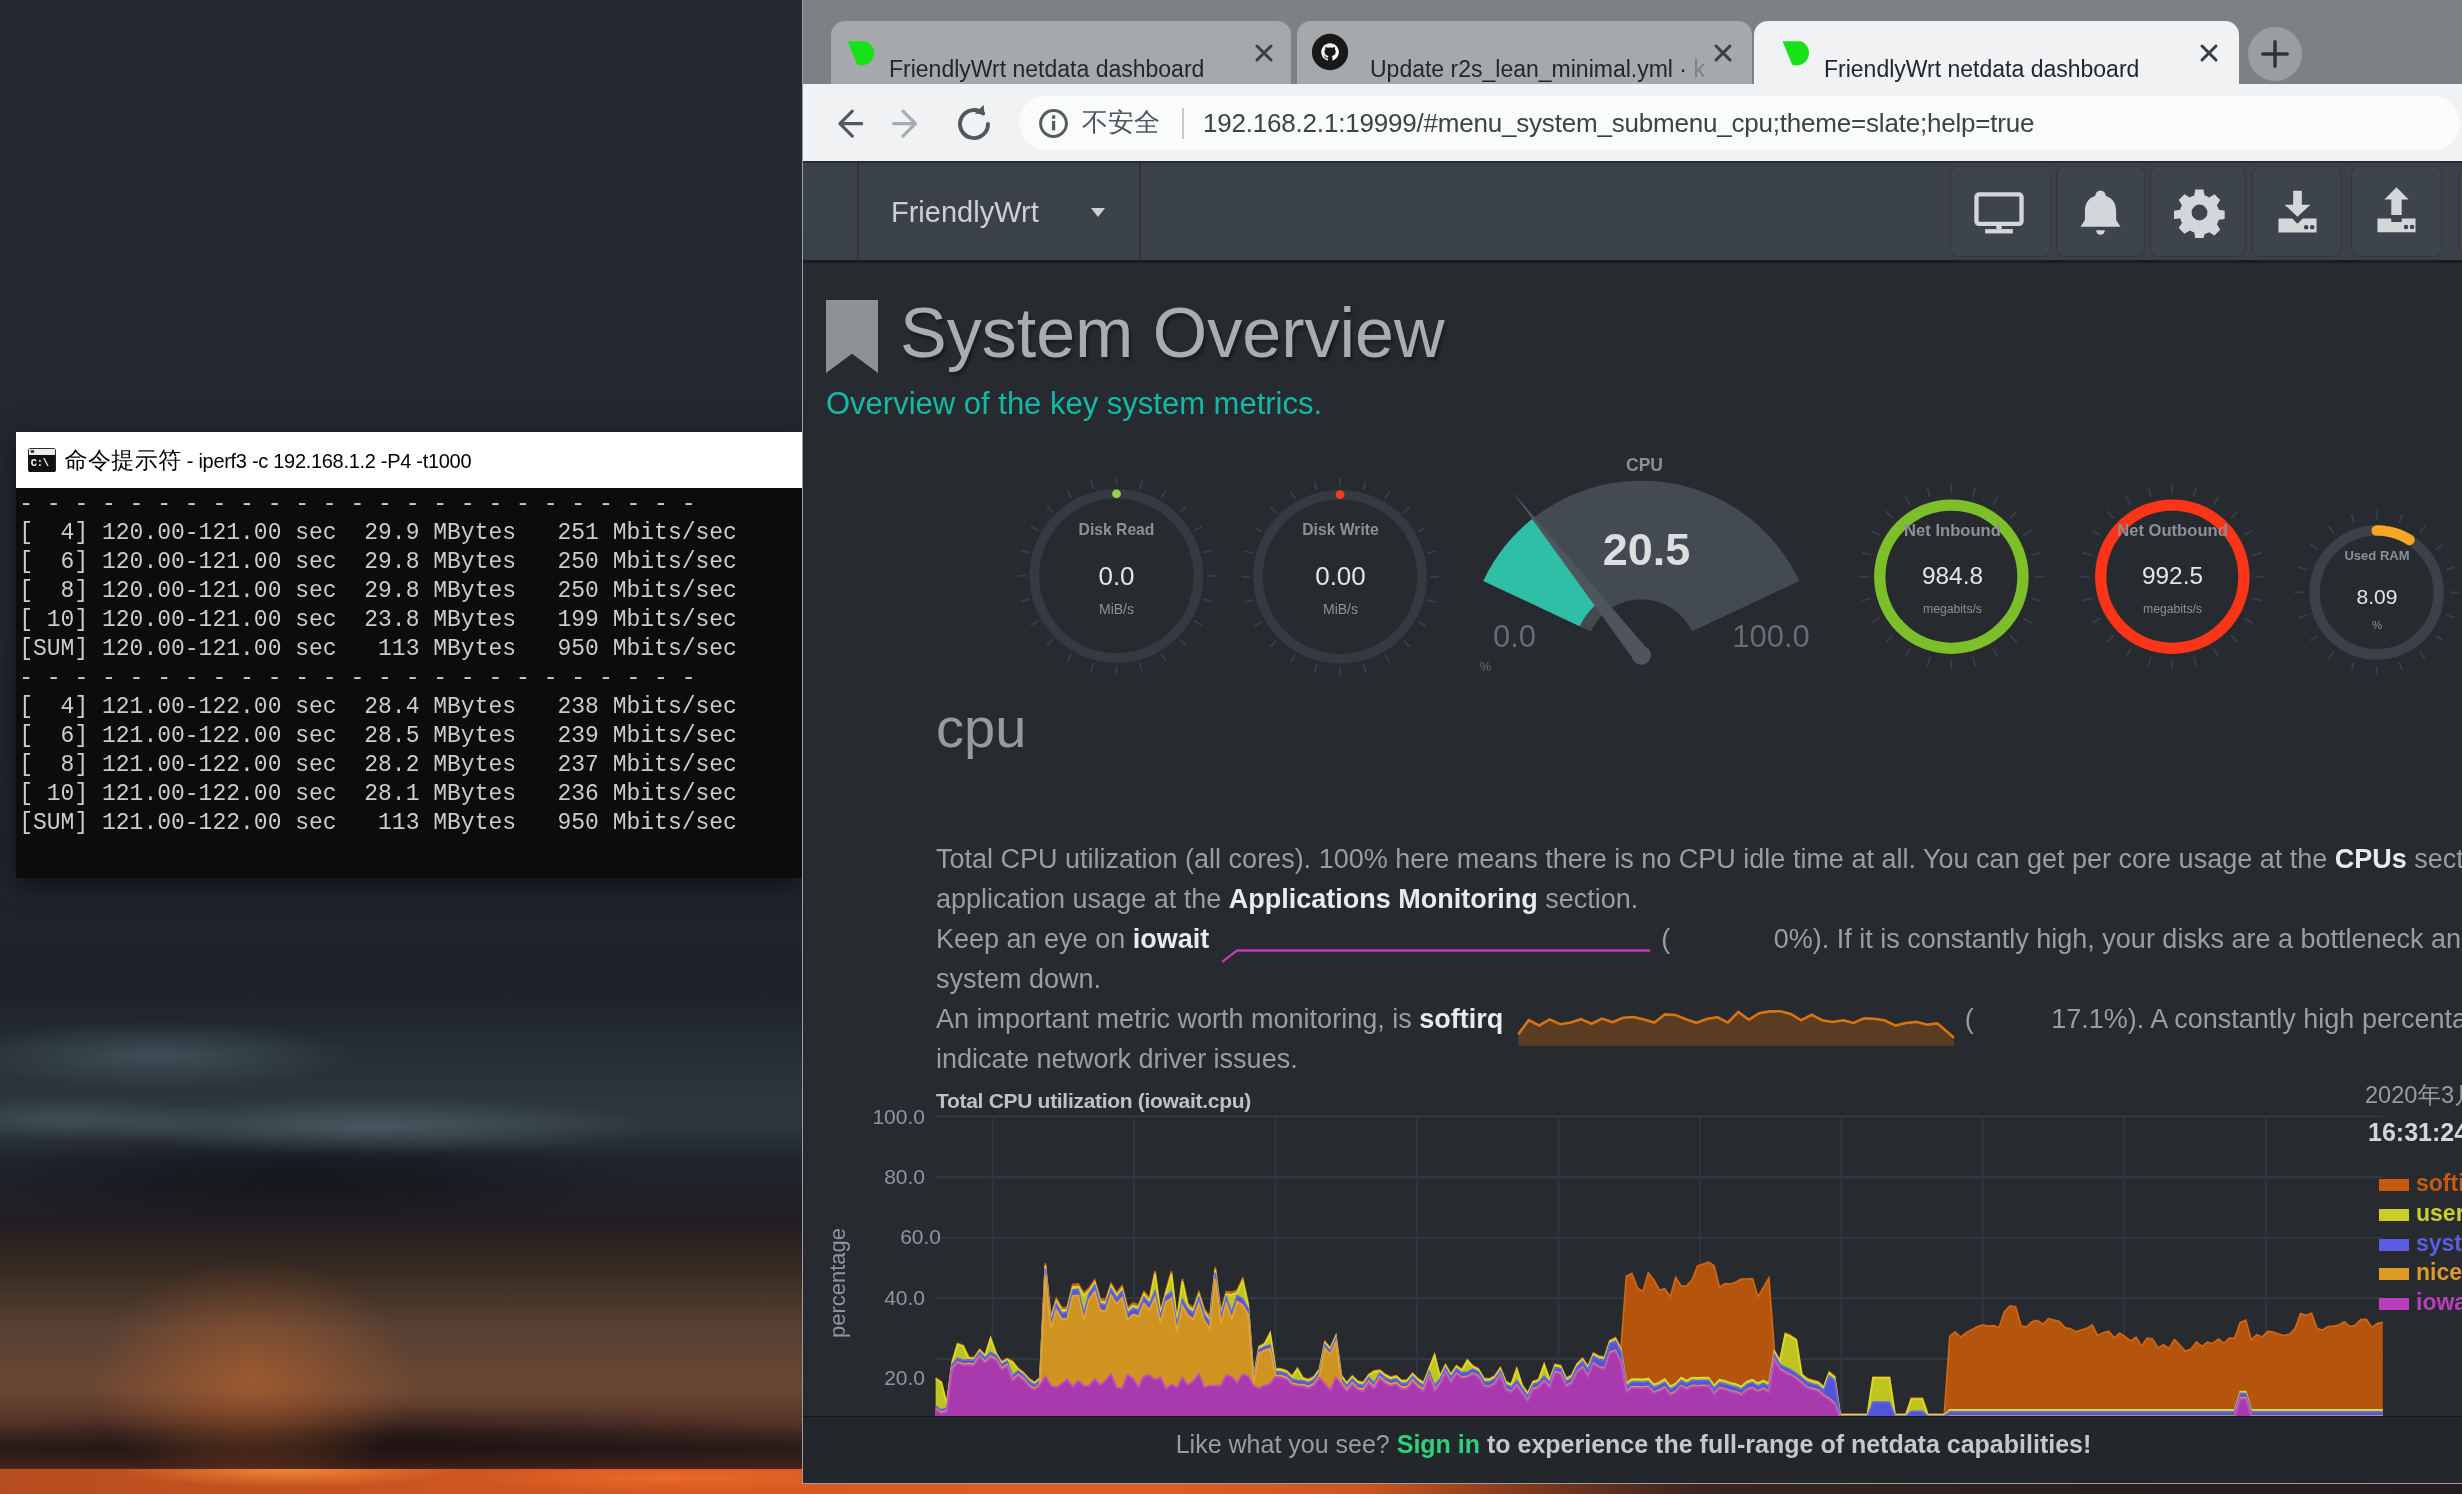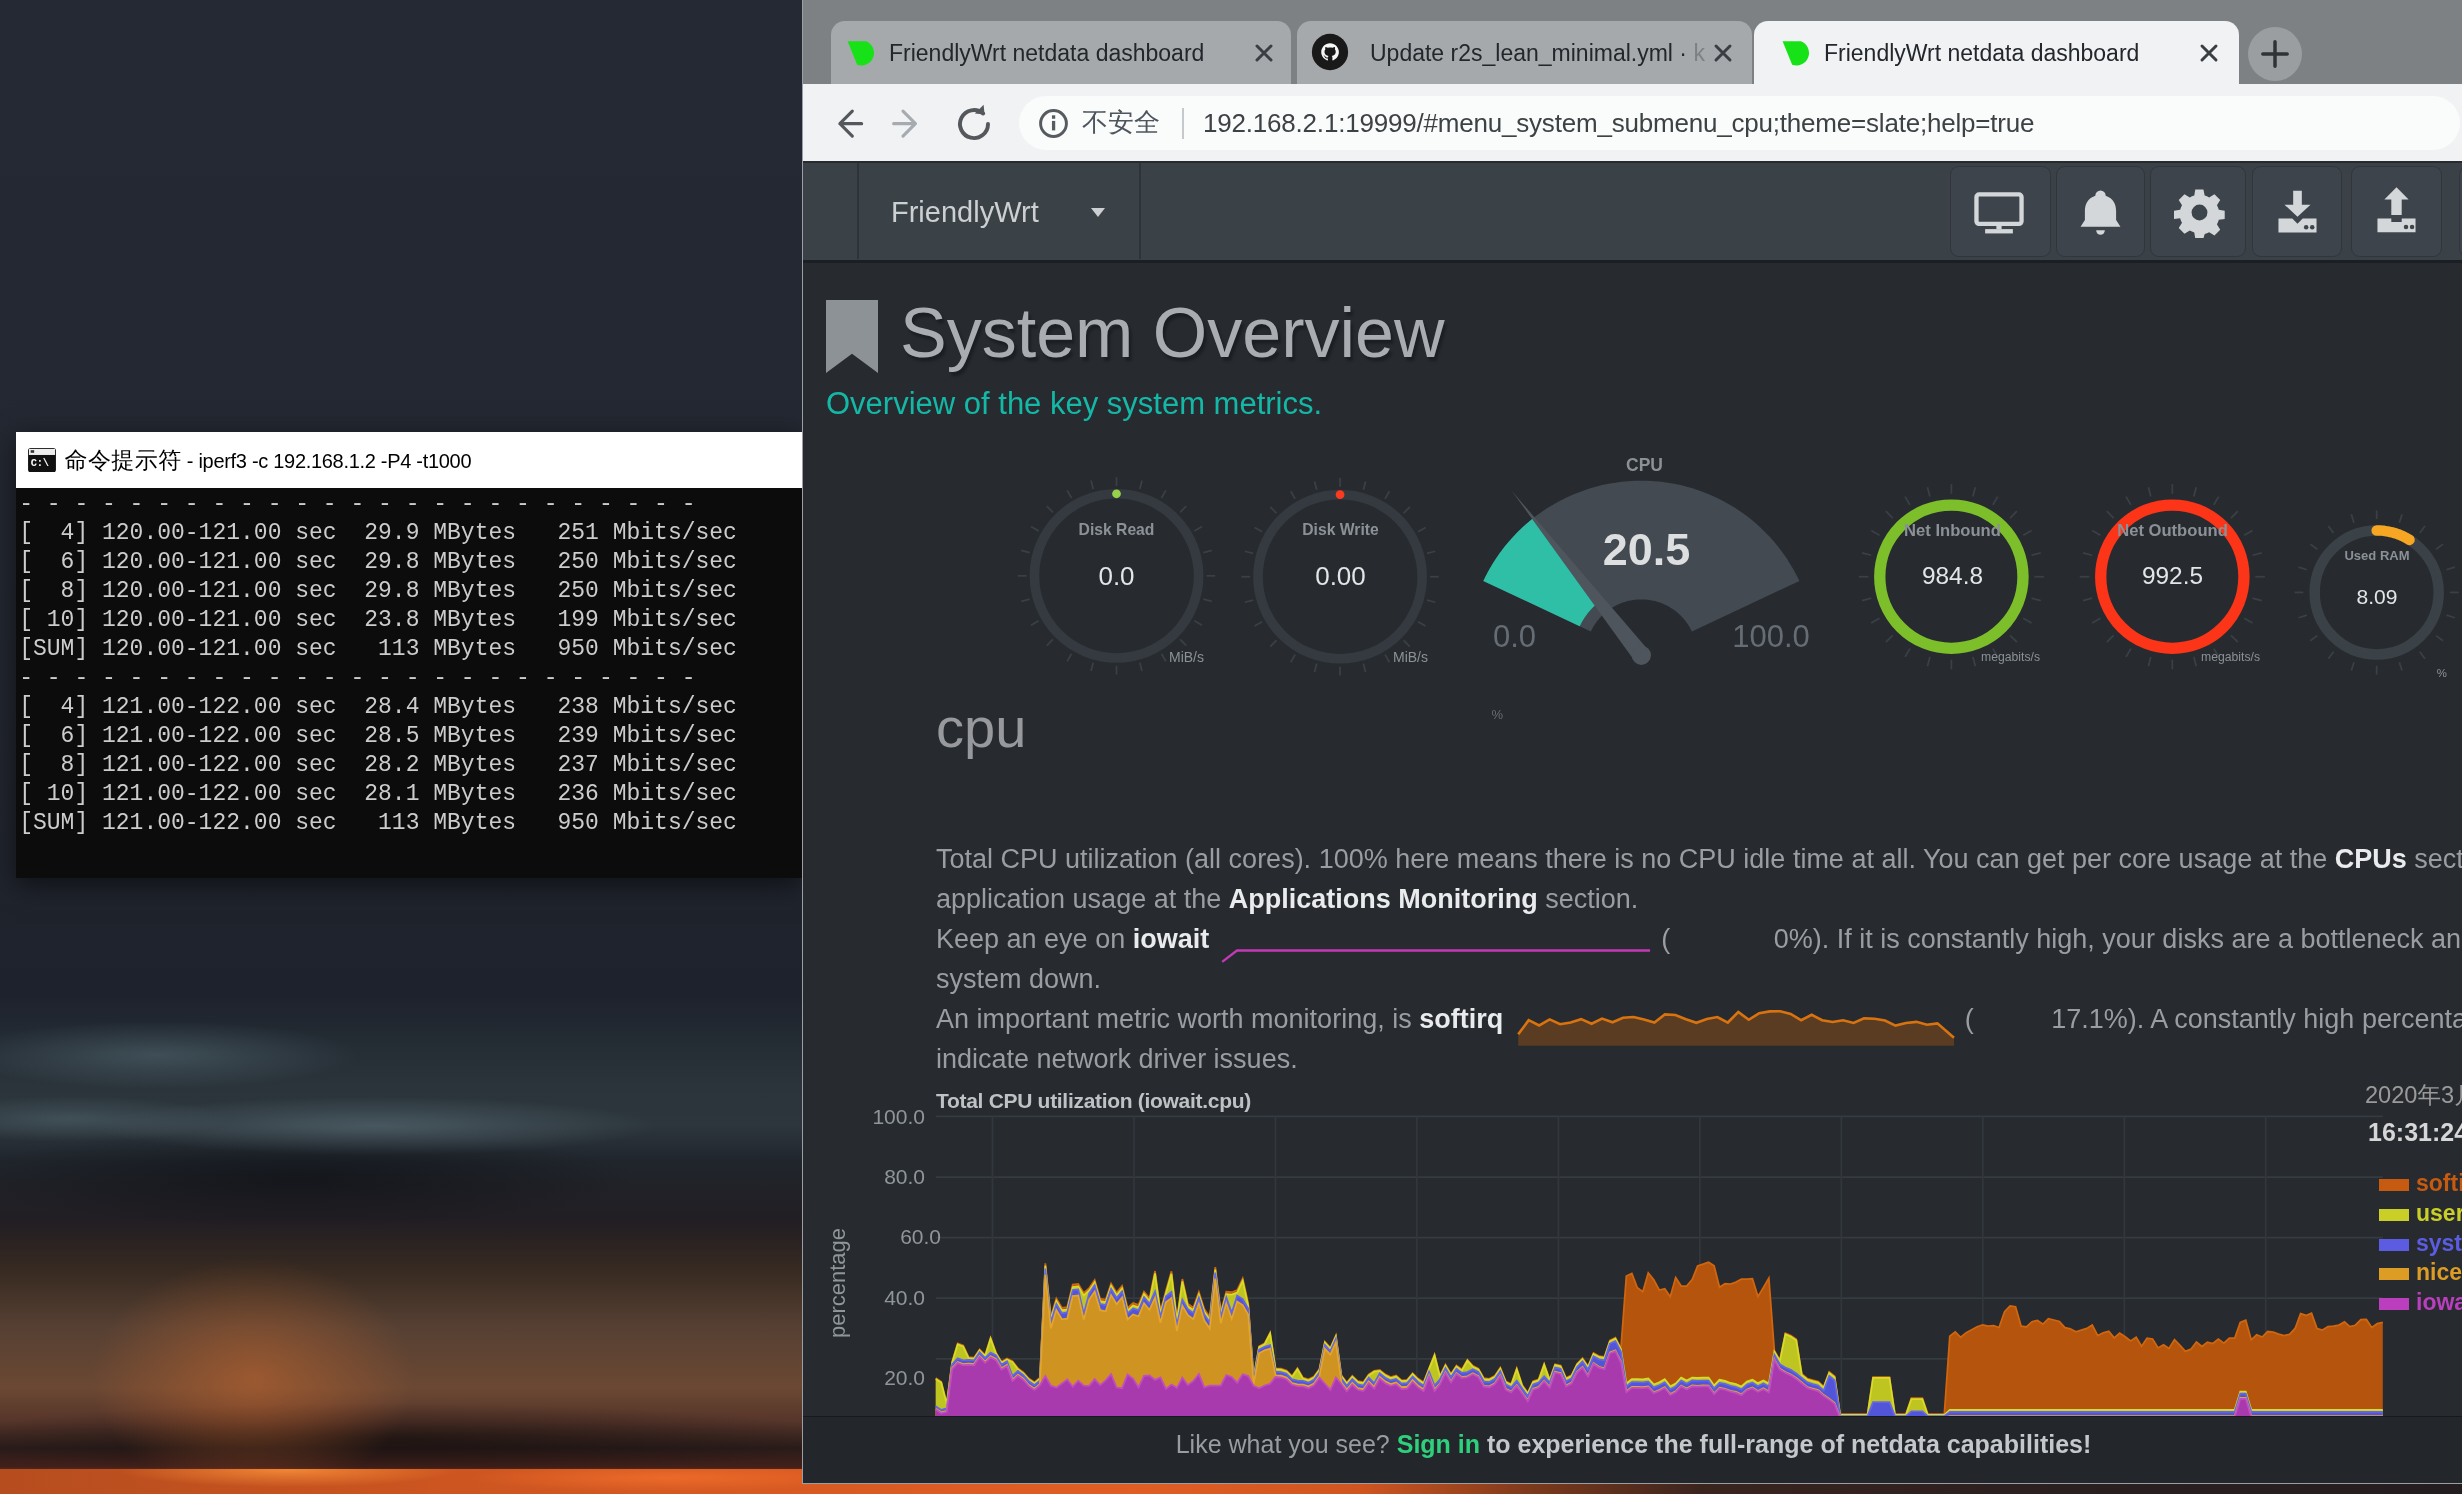--- a/index.html
+++ b/index.html
@@ -27,21 +27,21 @@
   #cmd { left:15.7px; top:432px; width:786px; height:446px; background:#0c0c0c; box-shadow:0 7px 26px rgba(0,0,0,.55); }
   #cmdtitle { position:absolute; left:0; top:0; width:100%; height:56px; background:#fff; color:#000; font-size:23px; letter-spacing:-0.3px; display:flex; align-items:center; }
   #cmdtitle .ttl { margin-left:8.7px; letter-spacing:0.4px; }
   #cmdbody { position:absolute; left:0; top:56px; right:0; bottom:0; background:#0c0c0c; overflow:hidden; }
   #cmdbody pre { font-family:"Liberation Mono",monospace; font-size:23px; line-height:29px; color:#cccccc; margin:1.7px 0 0 3.5px; }
 
   
   #browser { left:802px; top:0; width:1661px; height:1484px; background:#7d8184; border-left:1.7px solid #9b9fa3; border-bottom:1.7px solid #9b9fa3; }
   .tab { position:absolute; top:21px; height:63px; border-radius:14px 14px 0 0; }
   .tab .fav { position:absolute; left:14px; top:15px; }
-  .tab .ttl { position:absolute; left:58px; top:0; height:63px; line-height:65px; font-size:23px; color:#23272b; white-space:nowrap; overflow:hidden; }
+  .tab .ttl { position:absolute; left:58px; top:16px; height:63px; line-height:65px; font-size:23px; color:#23272b; white-space:nowrap; overflow:hidden; }
   .tab .cls { position:absolute; top:17.5px; width:28px; height:28px; }
   #toolbar { position:absolute; left:0; top:84px; width:1661px; height:77px; background:#f0f2f4; }
   #pill { position:absolute; left:216px; top:12.2px; width:1441px; height:54px; border-radius:27px; background:#fafbfb; }
   #urltext { position:absolute; left:184px; top:0; height:54px; line-height:55px; font-size:26px; letter-spacing:-0.2px; color:#3d4245; white-space:nowrap; }
   #nosec { position:absolute; left:63px; top:0; height:54px; line-height:56px; font-size:26px; color:#4d565e;font-family:Liberation Mono, monospace; }
   #pilldiv { position:absolute; left:163px; top:11.4px; width:1.7px; height:31px; background:#c6c9cc; }
 
   
   #nd { position:absolute; left:0; top:161px; width:1661px; height:1324px; background:#272b30; overflow:hidden; }
   #ndbar { position:absolute; left:0; top:1.7px; width:1661px; height:100px; background:#3a4147; border-bottom:3.5px solid #1b1e22; }
@@ -50,21 +50,21 @@
   #brand { position:absolute; left:88px; top:0; height:96px; line-height:98px; font-size:29px; color:#ccd0d3; }
   #caret { position:absolute; left:288px; top:45px; width:0; height:0; border-left:7.9px solid transparent; border-right:7.9px solid transparent; border-top:9.6px solid #ccd0d3; }
 
   #h1row { position:absolute; left:23px; top:127px; height:96px; }
   #h1row .bm { position:absolute; left:0; top:12.2px; }
   #h1row .t { position:absolute; left:74px; top:0; font-size:70px; color:#a9adb1; white-space:nowrap; line-height:91px; text-shadow:2.6px 3.5px 2.6px rgba(0,0,0,.30); }
   #desc { position:absolute; left:23px; top:225px; font-size:31px; color:#14b8a6; }
 
   .gtitle { position:absolute; font-weight:bold; color:#8b9196; white-space:nowrap; text-align:center; }
   .gval { position:absolute; color:#e3e5e6; white-space:nowrap; text-align:center; }
-  .gunit { position:absolute; color:#8b9196; white-space:nowrap; text-align:right;margin-top:48px; }
+  .gunit { position:absolute; color:#8b9196; white-space:nowrap; text-align:center; }
 
   #cpuh2 { position:absolute; left:133px; top:534px; font-size:56px; color:#97999c; }
   #para { position:absolute; left:133px; top:678px; width:1532px; font-size:27px; line-height:40px; color:#9a9ea2; white-space:nowrap; }
   #para b { color:#e9ebed; font-weight:bold; }
 
   #charttitle { position:absolute; left:133px; top:928px; font-size:21px; letter-spacing:-0.3px; font-weight:bold; color:#bfc2c5; }
   #chartdate1 { position:absolute; left:1562px; top:918px; font-size:23.6px; color:#9a9a9a; white-space:nowrap; }
   #chartdate2 { position:absolute; left:1565px; top:957px; font-size:25px; font-weight:bold; color:#d6d6d6; white-space:nowrap; }
   .ylab { position:absolute; width:122px; text-align:right; font-size:21px; color:#8f969b; }
   #pct { position:absolute; left:-35px; top:1109px; font-size:22px; color:#8f969b; transform:rotate(-90deg); transform-origin:center; width:140px; text-align:center; }

